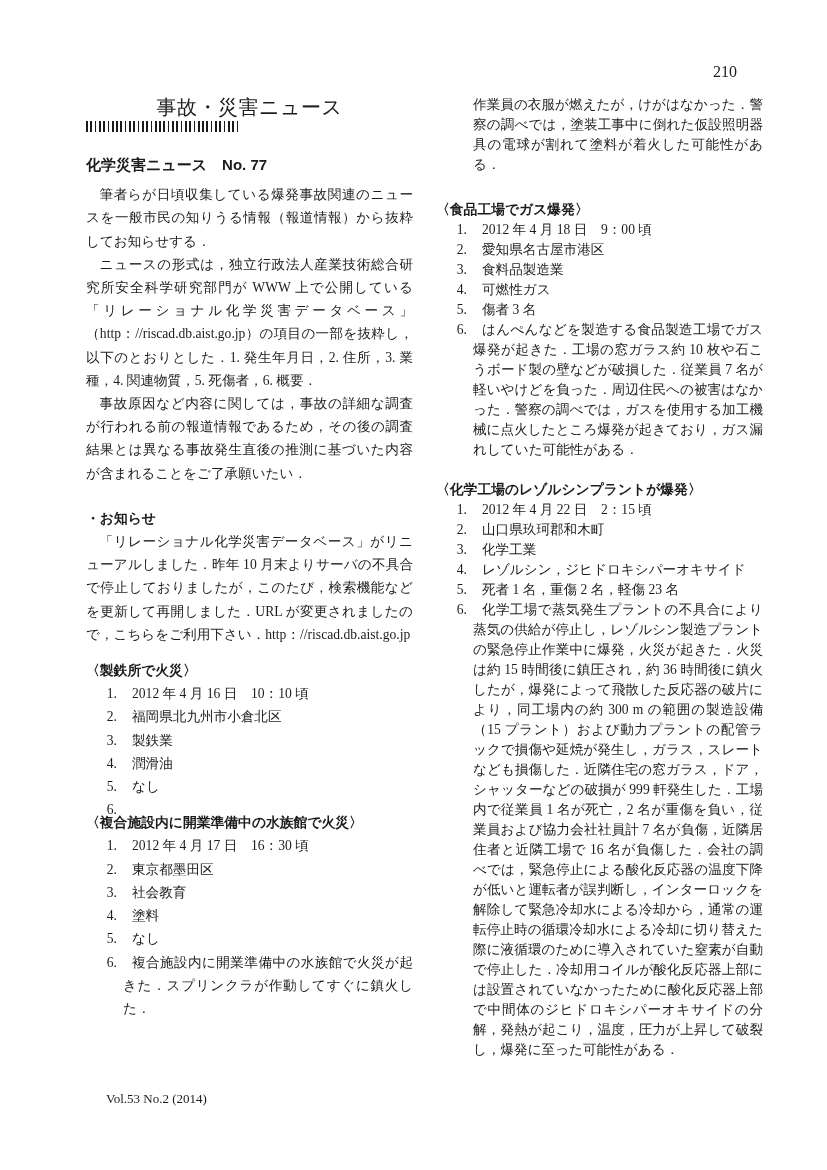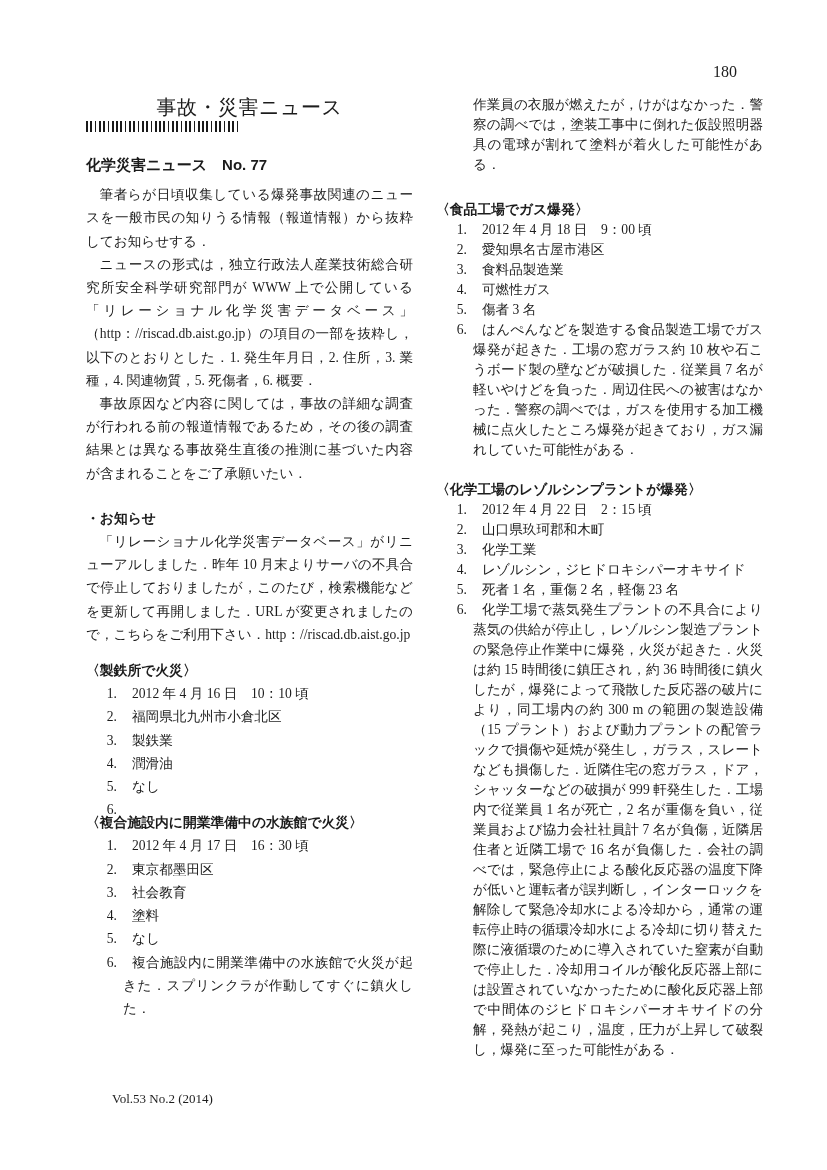--- a/index.html
+++ b/index.html
@@ -98,32 +98,32 @@
   .item .num {
     position: absolute;
     left: 0;
     top: 0;
     width: 31px;
     text-align: right;
     text-indent: 0;
   }
   .footer {
     position: absolute;
-    left: 112px;
+    left: 106px;
     top: 1090px;
     font-size: 13px;
     line-height: 18px;
   }
 </style>
 </head>
 <body>
 
 <div class="page">
 
-  <div class="page-number">180</div>
+  <div class="page-number">210</div>
 
   <div class="col col-left">
 
     <div class="masthead">
       <div class="masthead-title">事故・災害ニュース</div>
       <div class="masthead-rule"></div>
     </div>
 
     <div class="doc-title">化学災害ニュース　No. 77</div>
 

